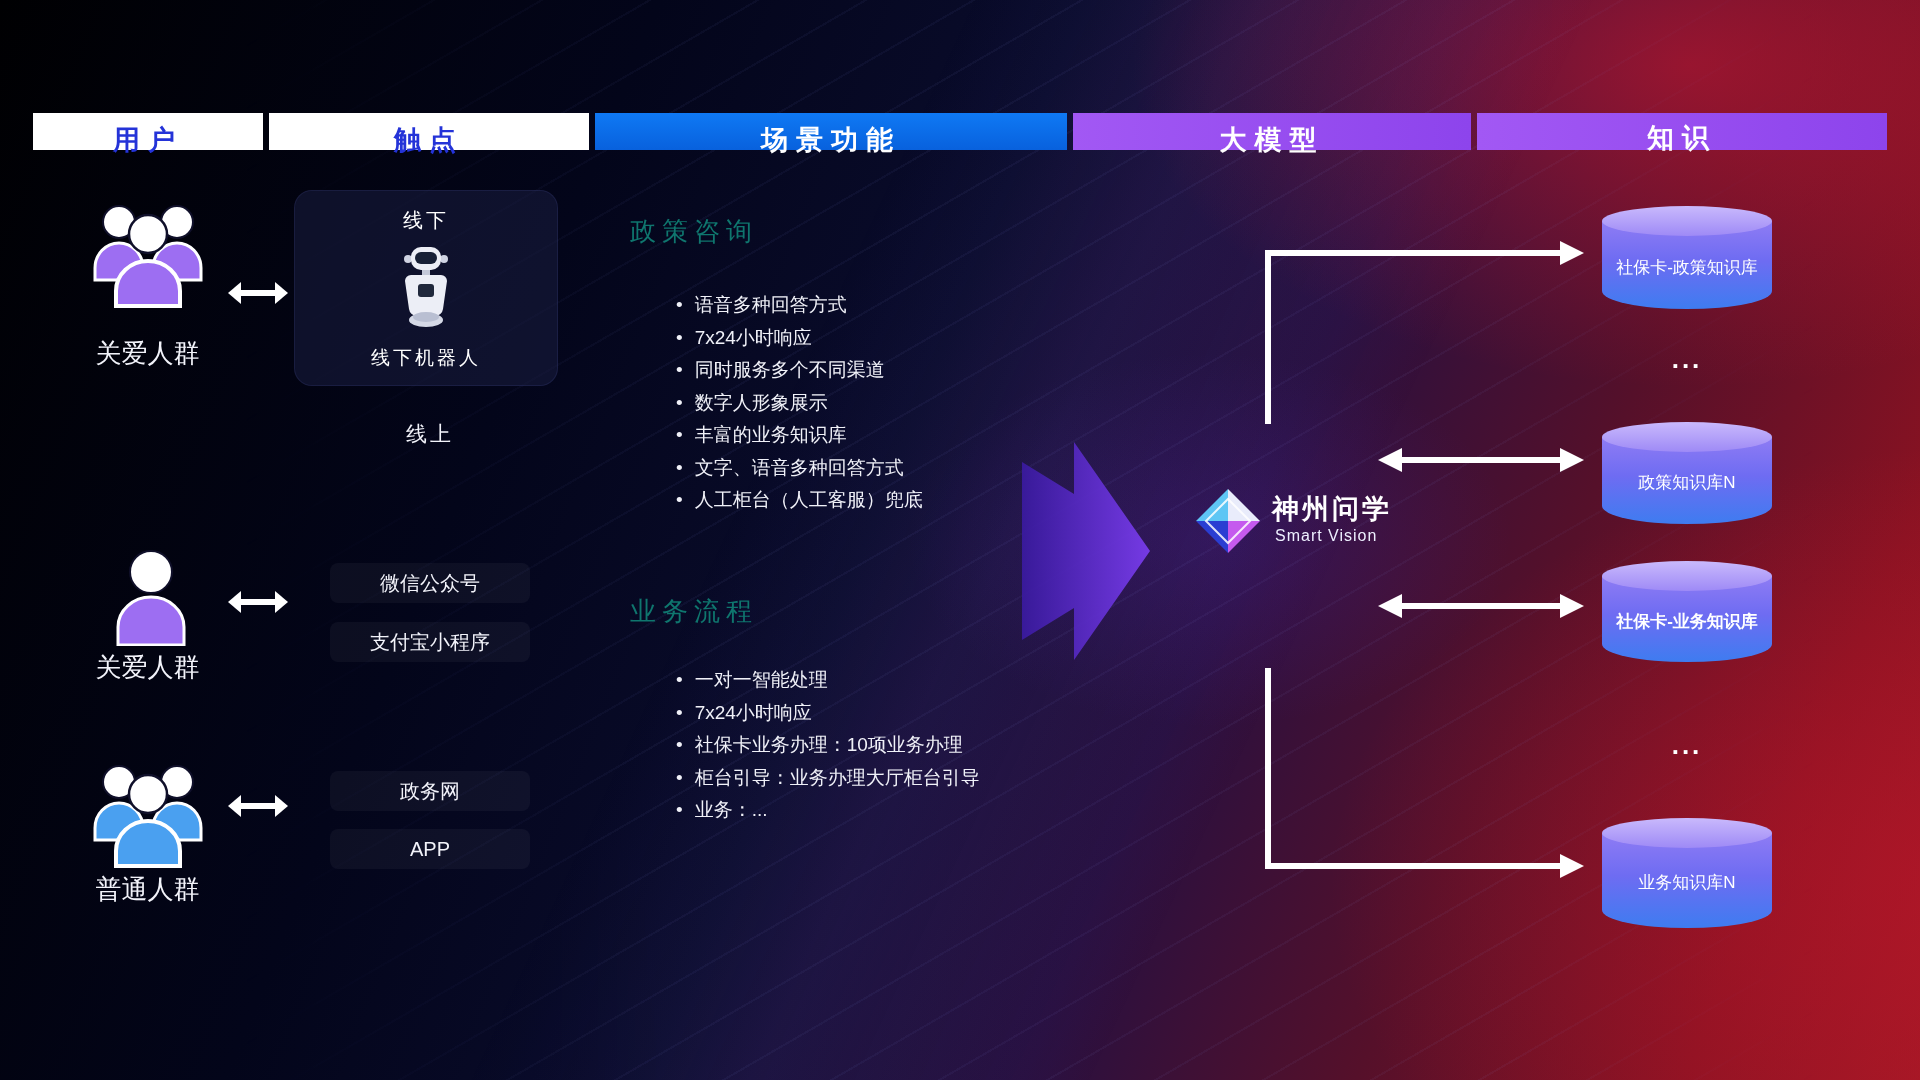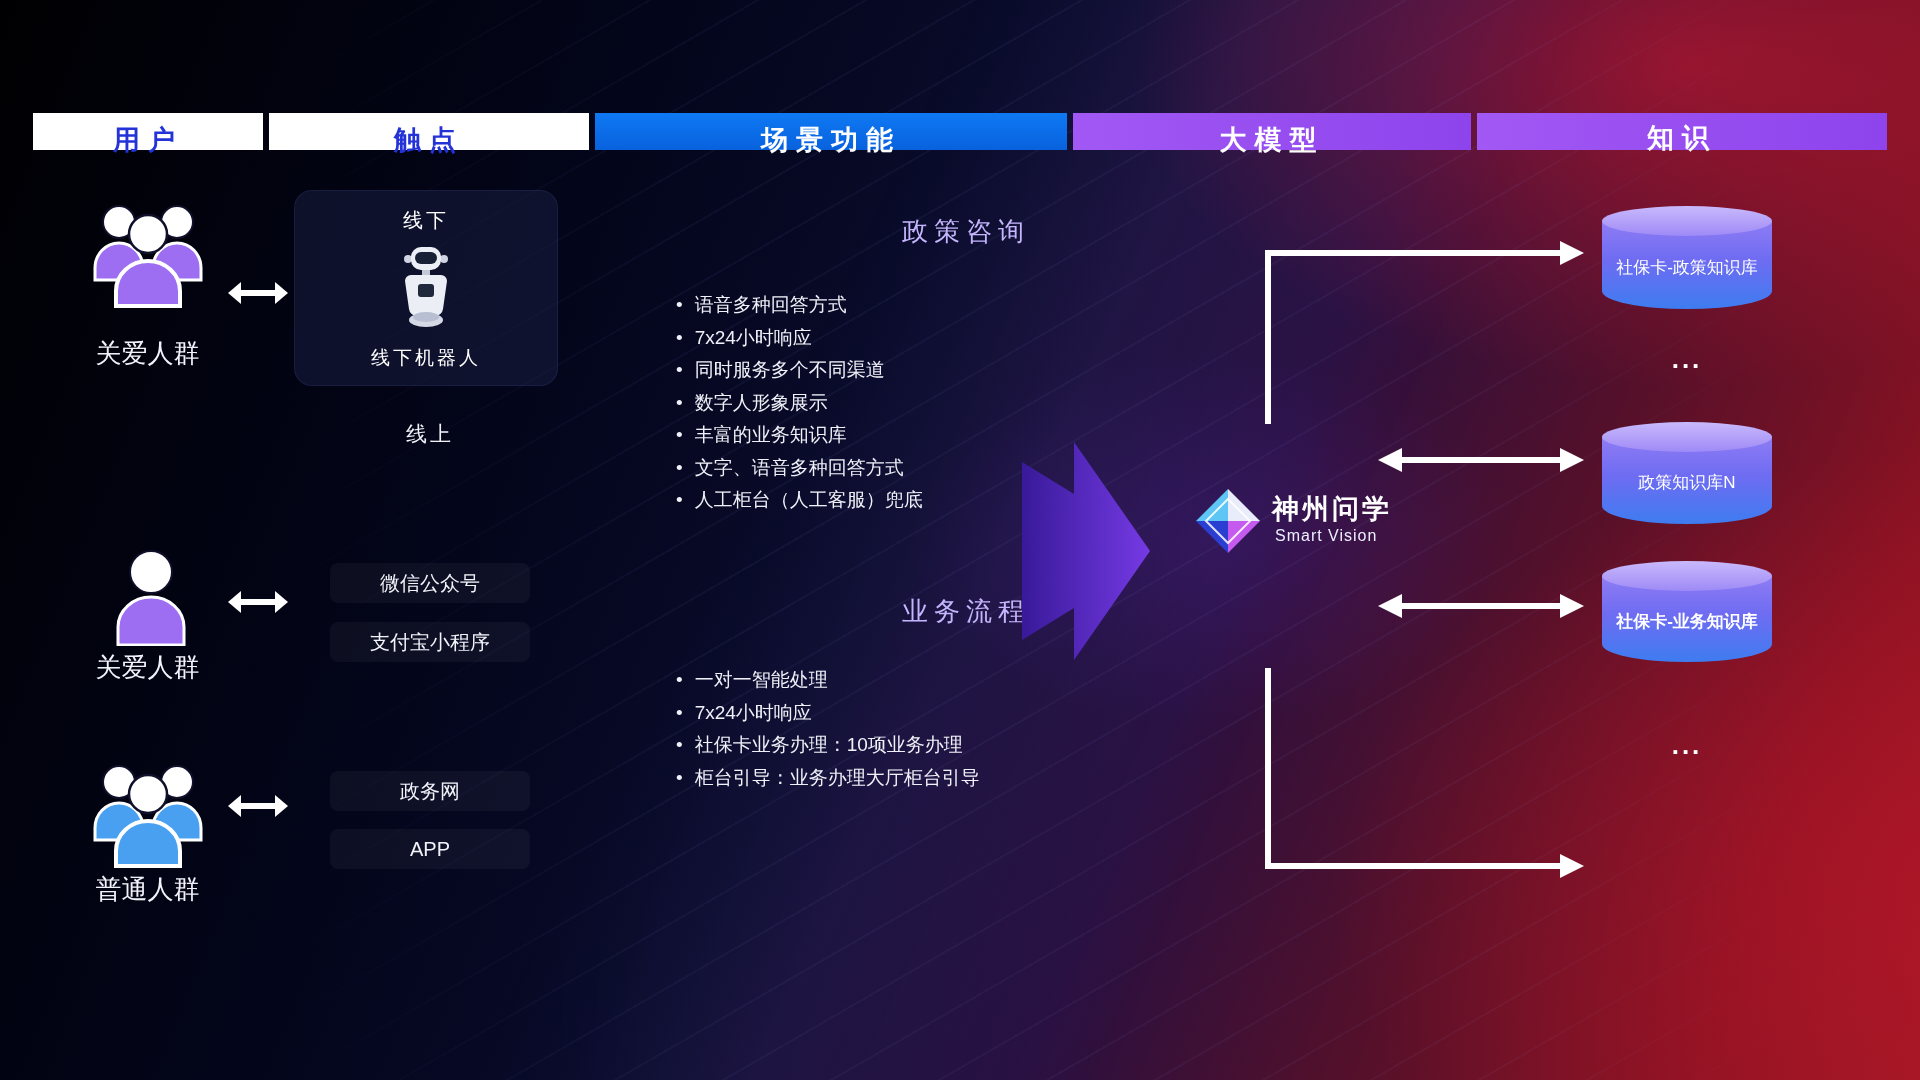--- a/index.html
+++ b/index.html
@@ -27,21 +27,21 @@
   
   .hdr {
     position:absolute; top:113px; height:37px; line-height:55px;
     text-align:center; font-size:27px; font-weight:bold; letter-spacing:8px;
   }
   .hdr.white  { background:#ffffff; color:#2433d8; }
   .hdr.blue   { background:linear-gradient(180deg,#0f79f4,#0861dd); color:#fff; }
   .hdr.purple { background:linear-gradient(90deg,#a258f4,#8d44ec); color:#fff; }
   
   .lbl { position:absolute; text-align:center; font-size:26px; color:#f2f3fa; }
-  .sec-title { position:absolute; text-align:right; font-size:26px; letter-spacing:6px; color:#c4b5fd; font-weight:500; }
+  .sec-title { position:absolute; text-align:left; font-size:26px; letter-spacing:6px; color:#0f766e; font-weight:500; }
   ul.bullets { position:absolute; margin:0; padding:0; list-style:none; }
   ul.bullets li { font-size:19px; line-height:32.5px; color:#f0f1f8; white-space:nowrap; }
   ul.bullets li::before { content:"•"; margin-right:12px; color:#f0f1f8; }
   
   .card {
     position:absolute; left:294px; top:190px; width:264px; height:196px;
     background:rgba(26,29,64,0.55); border:1px solid rgba(130,140,255,0.10);
     border-radius:18px; display:flex; flex-direction:column; align-items:center;
     justify-content:space-between; padding:16px 0 14px; box-sizing:border-box;
   }
@@ -178,20 +178,21 @@
     <li>文字、语音多种回答方式</li>
     <li>人工柜台（人工客服）兜底</li>
   </ul>
 
   <div class="sec-title" style="left:630px; top:594px; width:400px;">业务流程</div>
   <ul class="bullets" style="left:676px; top:664px;">
     <li>一对一智能处理</li>
     <li>7x24小时响应</li>
     <li>社保卡业务办理：10项业务办理</li>
     <li>柜台引导：业务办理大厅柜台引导</li>
+    <li>业务：...</li>
   </ul>
 
   <div class="icon-abs" style="left:1022px; top:432px;">
     <svg width="128" height="238" viewBox="0 0 128 238">
       <defs>
         <linearGradient id="ag" x1="0" y1="0" x2="1" y2="0">
           <stop offset="0" stop-color="#3a1aa0"></stop>
           <stop offset="1" stop-color="#7b3df0"></stop>
         </linearGradient>
       </defs>
@@ -224,20 +225,26 @@
       </div>
     <div class="db-top"></div>
   </div>
   <div class="db" style="left:1602px; top:561px; height:101px;font-weight:bold;">
     <div class="db-body">
         <span class="db-label">社保卡-业务知识库</span>
       </div>
     <div class="db-top"></div>
   </div>
   <div class="dots" style="left:1602px; top:730px;">...</div>
+  <div class="db" style="left:1602px; top:818px; height:110px;">
+    <div class="db-body">
+        <span class="db-label">业务知识库N</span>
+      </div>
+    <div class="db-top"></div>
+  </div>
 
   <svg class="overlay" width="1920" height="1080" viewBox="0 0 1920 1080">
 
     <path d="M1268,424 V253 H1560" stroke="#fff" stroke-width="6" fill="none"></path>
     <polygon points="1560,241 1584,253 1560,265" fill="#fff"></polygon>
 
     <path d="M1400,460 H1562" stroke="#fff" stroke-width="6" fill="none"></path>
     <polygon points="1402,448 1378,460 1402,472" fill="#fff"></polygon>
     <polygon points="1560,448 1584,460 1560,472" fill="#fff"></polygon>
 

